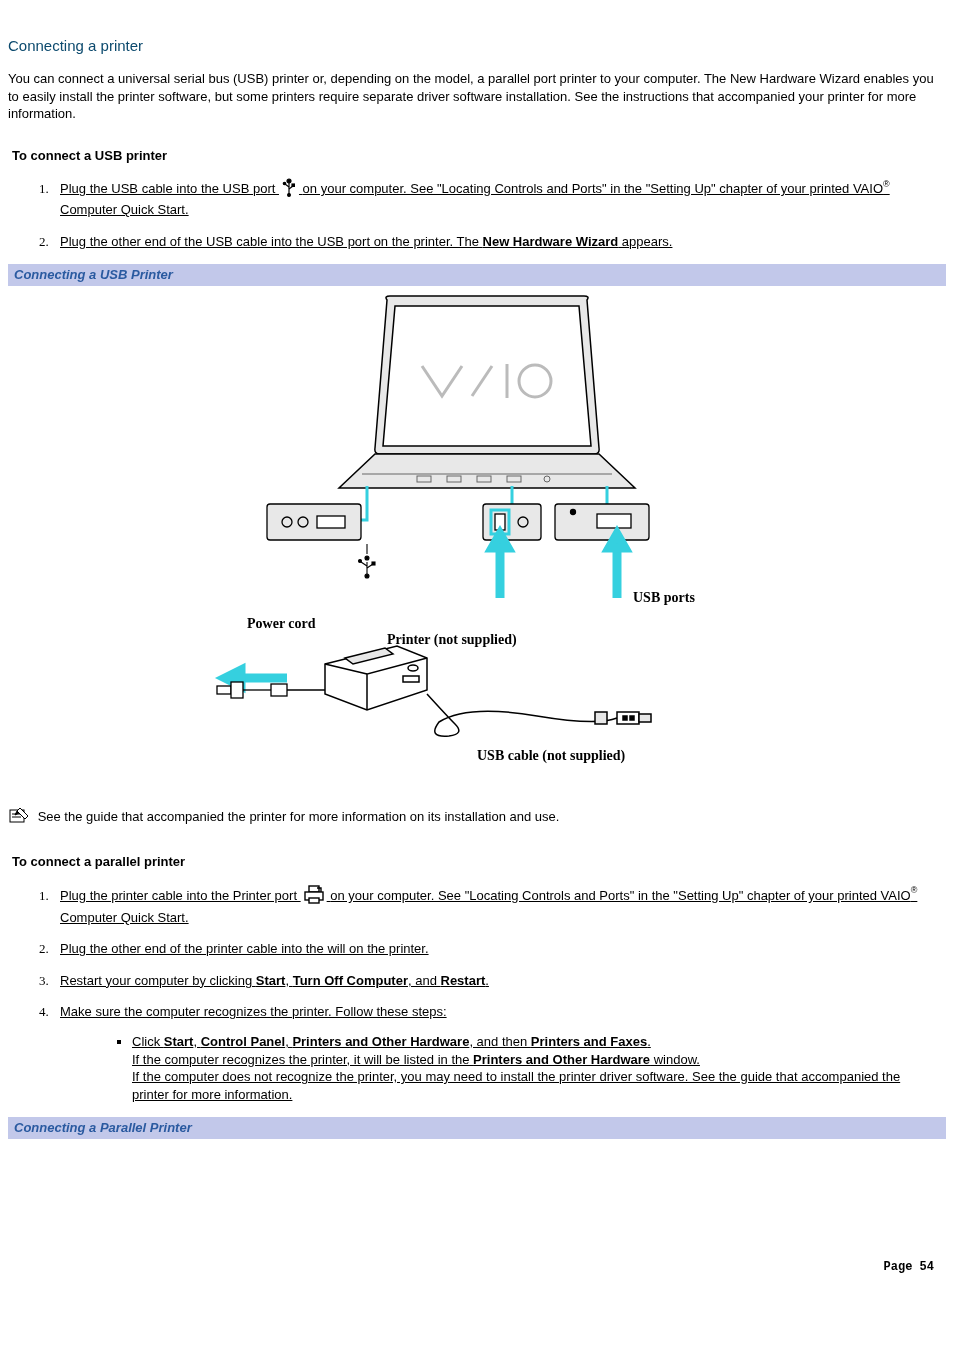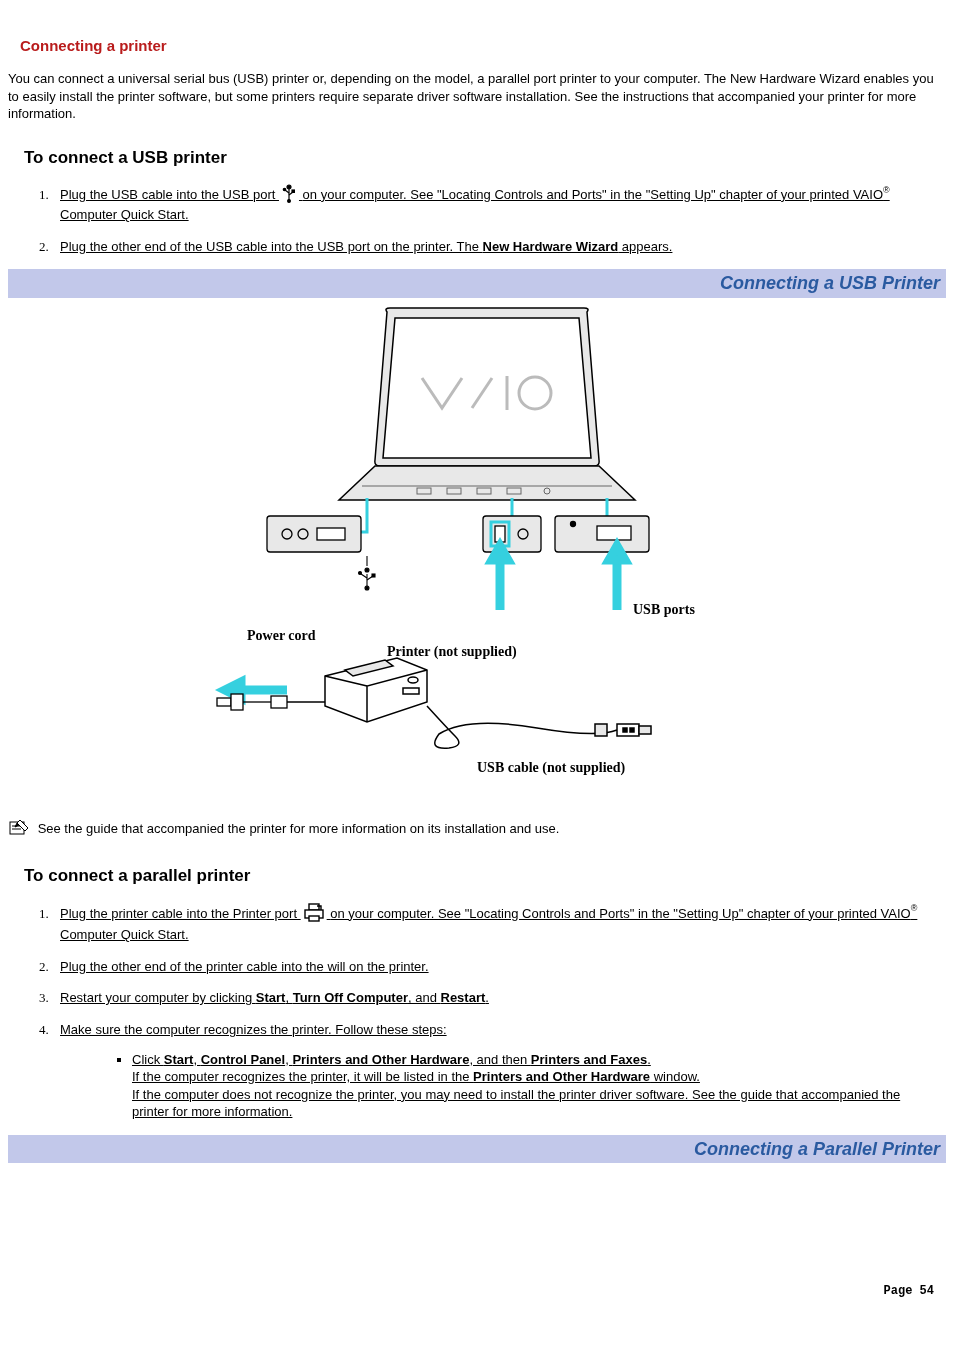--- a/index.html
+++ b/index.html
@@ -6,56 +6,55 @@
     font-family: Verdana, Geneva, sans-serif;
     font-size: 13px;
     color: #000;
     margin: 0;
     padding: 8px 8px 8px 8px;
     width: 954px;
     box-sizing: border-box;
     line-height: 1.35;
   }
   h1.main-title {
-    color: #b91c1c;
+    color: #0c4a6e;
     font-size: 15px;
-    font-weight: bold;
-    margin: 28px 0 14px 12px;
+    font-weight: normal;
+    margin: 28px 0 14px 0;
   }
   p.intro {
     margin: 0 0 20px 0;
   }
   h2.sub {
-    font-size: 17px;
+    font-size: 13px;
     font-weight: bold;
-    margin: 24px 0 14px 16px;
+    margin: 24px 0 14px 4px;
   }
   ol.steps {
     margin: 0 0 14px 0;
     padding-left: 44px;
   }
   ol.steps > li {
     margin-bottom: 14px;
     padding-left: 8px;
     font-family: "Times New Roman", serif;
     text-decoration: underline;
   }
   ol.steps > li > span,
   ol.steps > li > div {
     font-family: Verdana, Geneva, sans-serif;
   }
   .caption-bar {
     background: #c2c8ea;
     color: #2a5aa0;
     font-weight: bold;
     font-style: italic;
-    font-size: 18px;
+    font-size: 13px;
     padding: 2px 6px;
     margin: 6px 0 0 0;
-    text-align: right;
   }
   .figure-wrap {
     text-align: center;
     margin: 0 0 20px 0;
   }
   .note-row {
     margin: 36px 0 20px 0;
   }
   .note-icon {
     display: inline-block;

